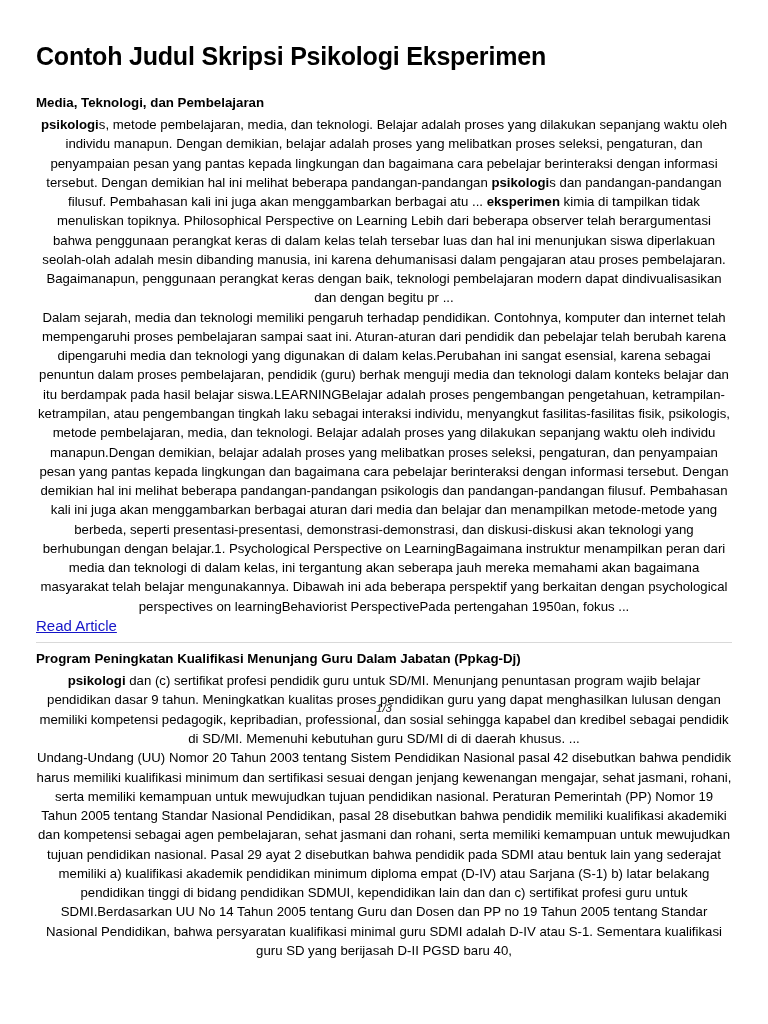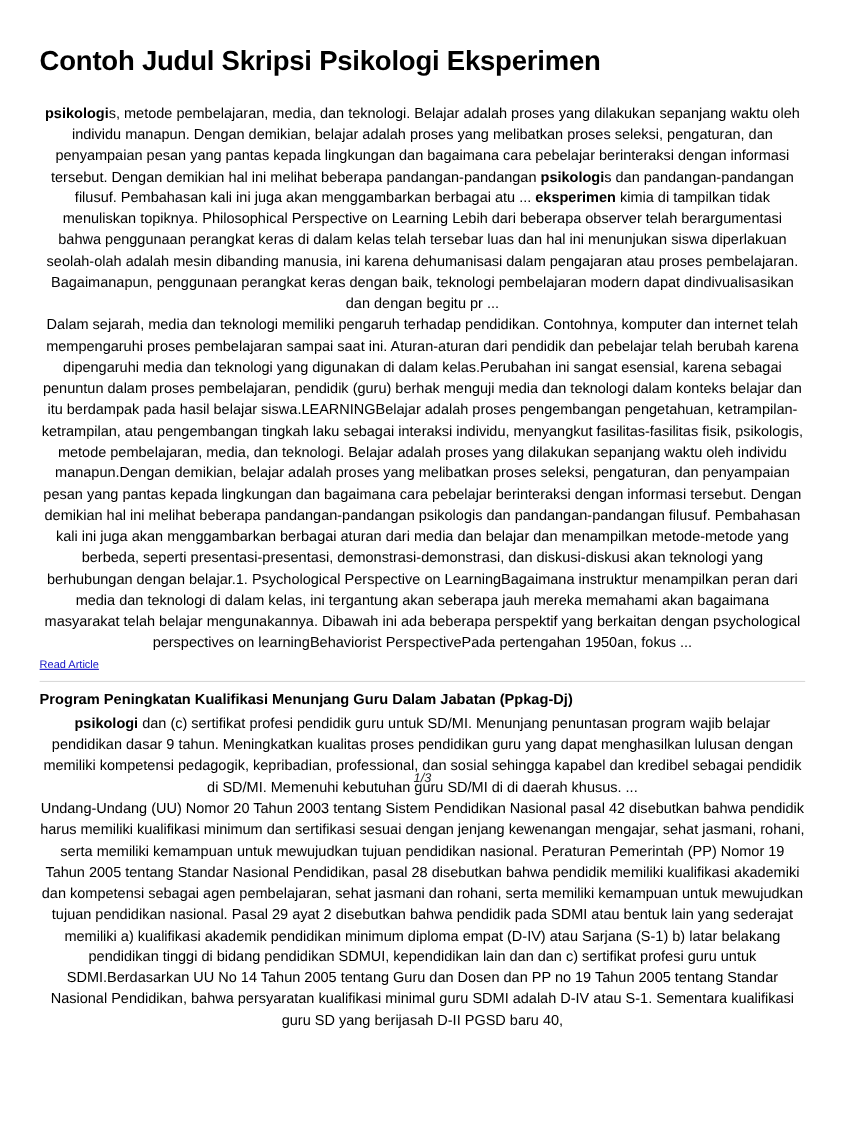--- a/index.html
+++ b/index.html
@@ -41,21 +41,21 @@
   .body-text {
     font-size: 13.2px;
     line-height: 1.46;
     text-align: center;
     margin: 0;
   }
   .body-text b {
     font-weight: bold;
   }
   .read-link {
-    font-size: 10px;
+    font-size: 15px;
     color: #1414c8;
     text-decoration: underline;
     display: inline-block;
     margin-top: 1px;
     cursor: pointer;
   }
   .divider {
     border: none;
     border-top: 1px solid #d9d9d9;
     margin: 7px 0 6px 0;
@@ -75,20 +75,21 @@
   }
 </style>
 </head>
 <body>
 
 <div class="page">
 
   <h1 class="doc-title">Contoh Judul Skripsi Psikologi Eksperimen</h1>
 
   <div class="section">
+    <div class="section-heading">Media, Teknologi, dan Pembelajaran</div>
     <p class="body-text para"><b> psikologi</b><span>s, metode pembelajaran, media, dan teknologi. Belajar adalah proses yang dilakukan sepanjang waktu oleh individu manapun. Dengan demikian, belajar adalah proses yang melibatkan proses seleksi, pengaturan, dan penyampaian pesan yang pantas kepada lingkungan dan bagaimana cara pebelajar berinteraksi dengan informasi tersebut. Dengan demikian hal ini melihat beberapa pandangan-pandangan </span><b>psikologi</b><span>s dan pandangan-pandangan filusuf. Pembahasan kali ini juga akan menggambarkan berbagai atu ... </span><b>eksperimen</b><span> kimia di tampilkan tidak menuliskan topiknya. Philosophical Perspective on Learning Lebih dari beberapa observer telah berargumentasi bahwa penggunaan perangkat keras di dalam kelas telah tersebar luas dan hal ini menunjukan siswa diperlakuan seolah-olah adalah mesin dibanding manusia, ini karena dehumanisasi dalam pengajaran atau proses pembelajaran. Bagaimanapun, penggunaan perangkat keras dengan baik, teknologi pembelajaran modern dapat dindivualisasikan dan dengan begitu pr ...</span></p>
     <p class="body-text para">Dalam sejarah, media dan teknologi memiliki pengaruh terhadap pendidikan. Contohnya, komputer dan internet telah mempengaruhi proses pembelajaran sampai saat ini. Aturan-aturan dari pendidik dan pebelajar telah berubah karena dipengaruhi media dan teknologi yang digunakan di dalam kelas.Perubahan ini sangat esensial, karena sebagai penuntun dalam proses pembelajaran, pendidik (guru) berhak menguji media dan teknologi dalam konteks belajar dan itu berdampak pada hasil belajar siswa.LEARNINGBelajar adalah proses pengembangan pengetahuan, ketrampilan-ketrampilan, atau pengembangan tingkah laku sebagai interaksi individu, menyangkut fasilitas-fasilitas fisik, psikologis, metode pembelajaran, media, dan teknologi. Belajar adalah proses yang dilakukan sepanjang waktu oleh individu manapun.Dengan demikian, belajar adalah proses yang melibatkan proses seleksi, pengaturan, dan penyampaian pesan yang pantas kepada lingkungan dan bagaimana cara pebelajar berinteraksi dengan informasi tersebut. Dengan demikian hal ini melihat beberapa pandangan-pandangan psikologis dan pandangan-pandangan filusuf. Pembahasan kali ini juga akan menggambarkan berbagai aturan dari media dan belajar dan menampilkan metode-metode yang berbeda, seperti presentasi-presentasi, demonstrasi-demonstrasi, dan diskusi-diskusi akan teknologi yang berhubungan dengan belajar.1. Psychological Perspective on LearningBagaimana instruktur menampilkan peran dari media dan teknologi di dalam kelas, ini tergantung akan seberapa jauh mereka memahami akan bagaimana masyarakat telah belajar mengunakannya. Dibawah ini ada beberapa perspektif yang berkaitan dengan psychological perspectives on learningBehaviorist PerspectivePada pertengahan 1950an, fokus ...</p>
     <a class="read-link" href="#">Read Article</a>
   </div>
 
   <hr class="divider">
 
   <div class="section">
     <div class="section-heading">Program Peningkatan Kualifikasi Menunjang Guru Dalam Jabatan (Ppkag-Dj)</div>
     <p class="body-text para"><b> psikologi</b><span> dan (c) sertifikat profesi pendidik guru untuk SD/MI. Menunjang penuntasan program wajib belajar pendidikan dasar 9 tahun. Meningkatkan kualitas proses pendidikan guru yang dapat menghasilkan lulusan dengan memiliki kompetensi pedagogik, kepribadian, professional, dan sosial sehingga kapabel dan kredibel sebagai pendidik di SD/MI. Memenuhi kebutuhan guru SD/MI di di daerah khusus. ...</span></p>

